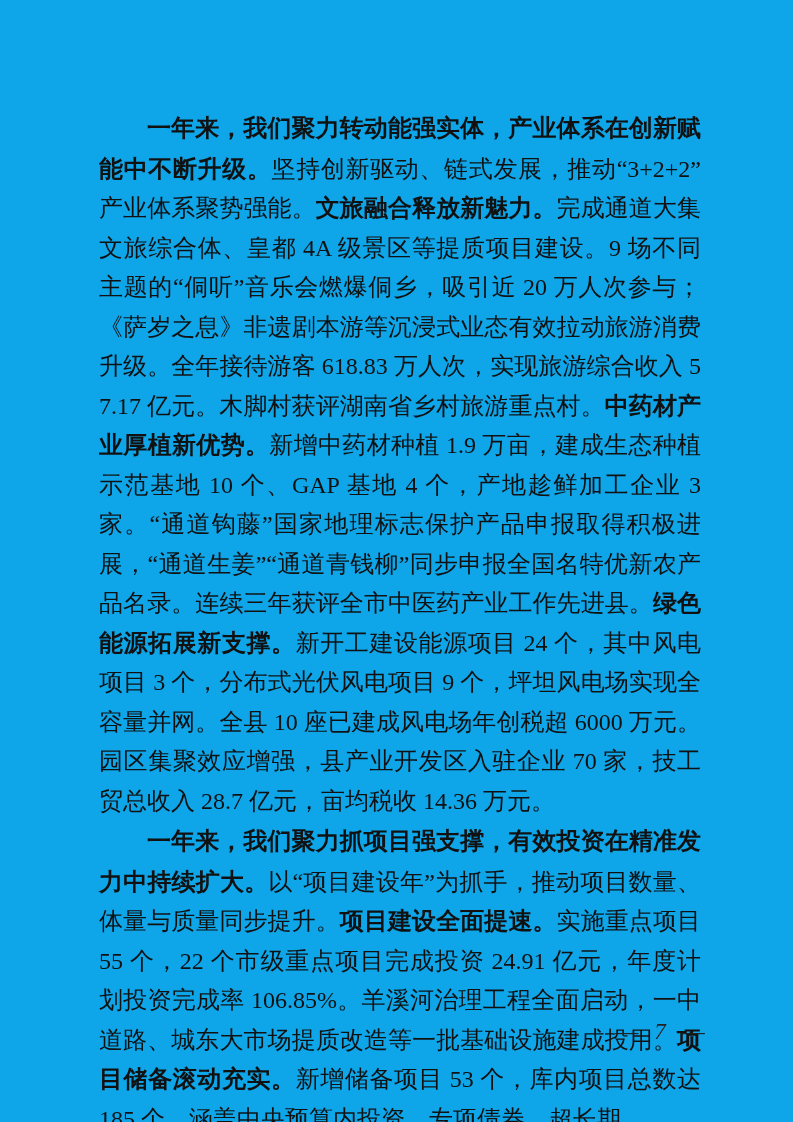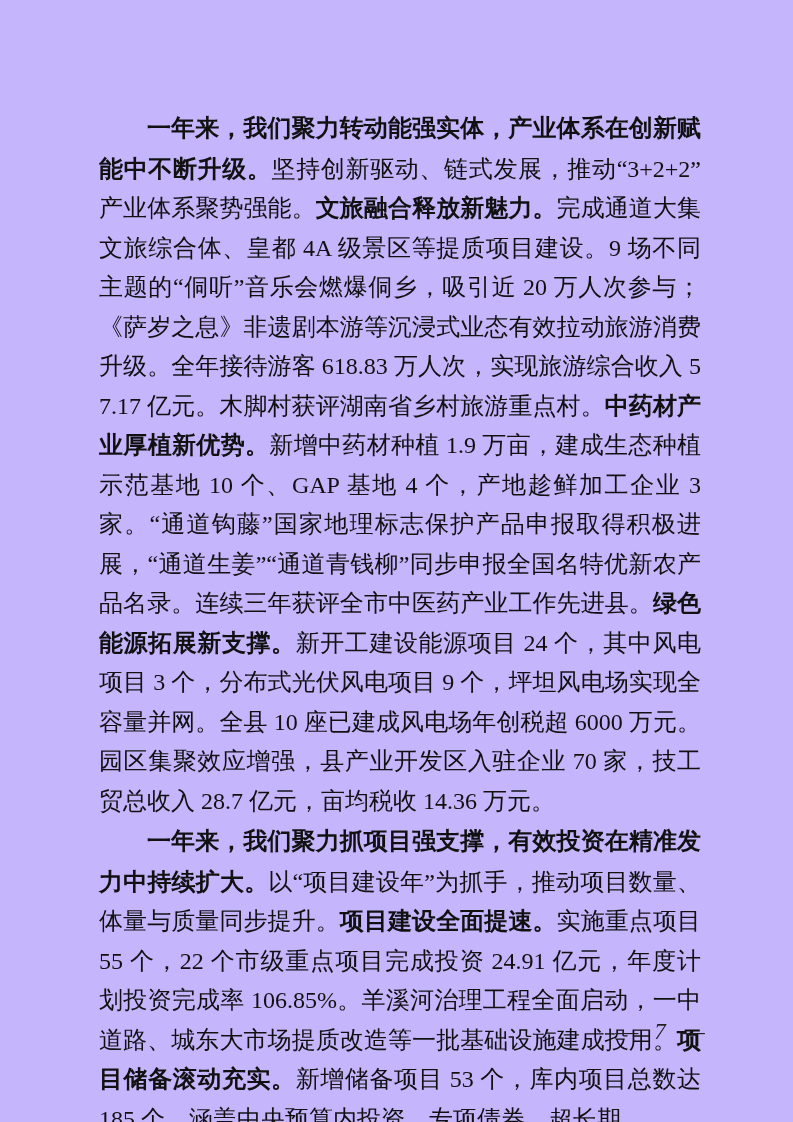--- a/index.html
+++ b/index.html
@@ -4,21 +4,21 @@
 <style>
   html, body {
     margin: 0;
     padding: 0;
     background: #ffffff;
   }
   .page {
     position: relative;
     width: 793px;
     height: 1122px;
-    background: #c4b5fd;
+    background: #0ea5e9;
     overflow: hidden;
     color: #111111;
   }
   .text-block {
     position: absolute;
     left: 99px;
     top: 108px;
     width: 602px;
     font-family: "Liberation Serif", "DejaVu Serif", serif;
     font-size: 24px;

